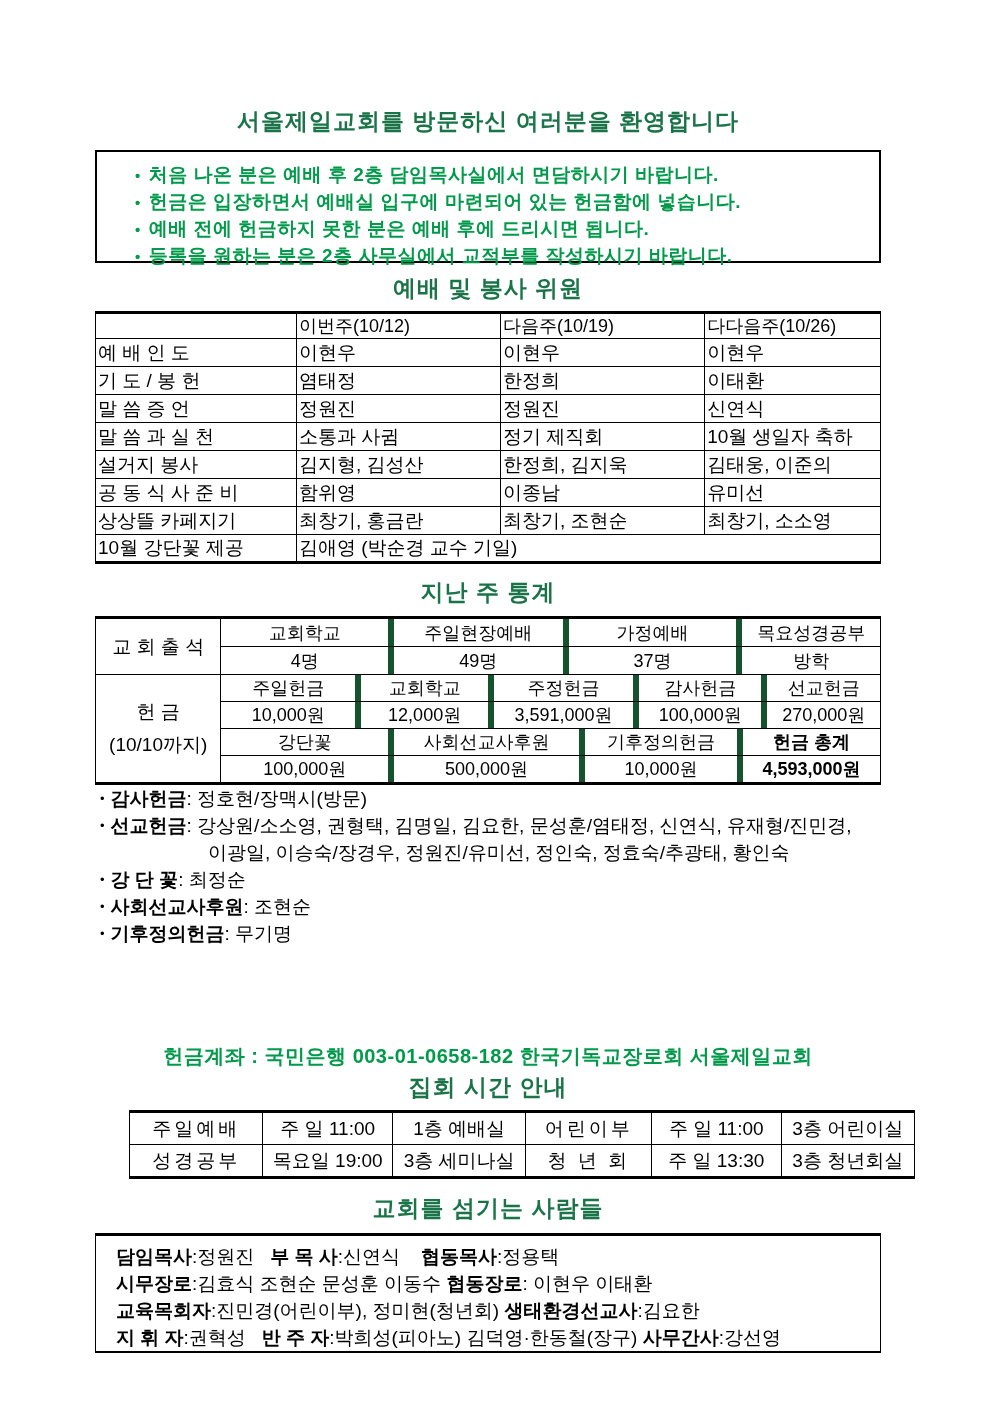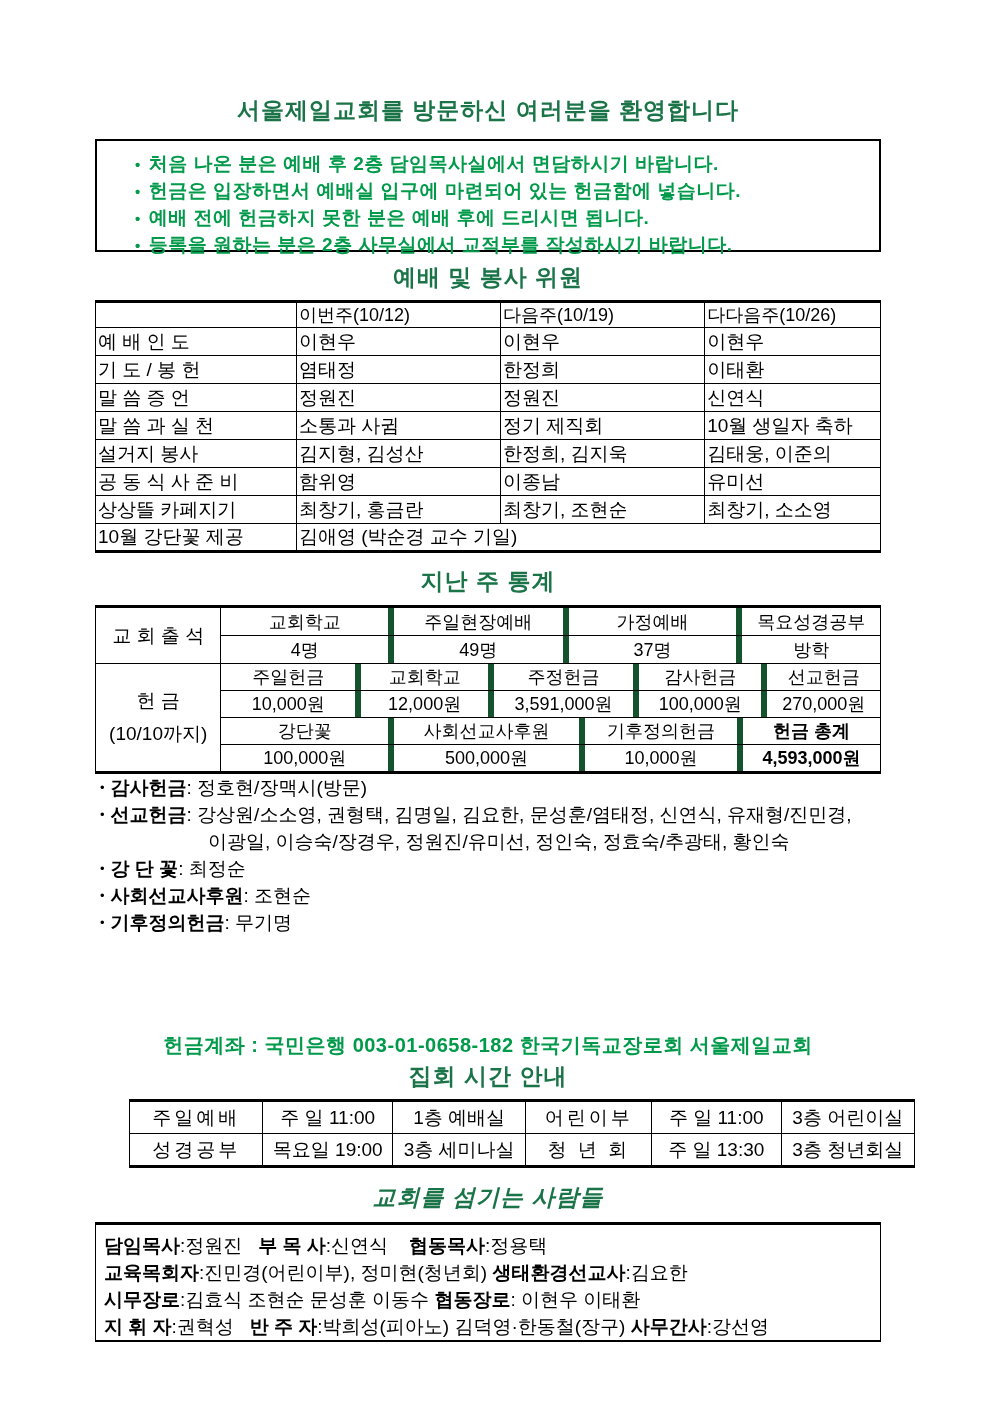--- a/index.html
+++ b/index.html
@@ -3,21 +3,21 @@
 <meta charset="utf-8">
 <style>
   * { margin:0; padding:0; box-sizing:border-box; }
   html,body { background:#ffffff; }
   body {
     width:992px; height:1403px;
     font-family:"Liberation Sans","DejaVu Sans",sans-serif;
     color:#000;
     position:relative;
   }
-  .page { position:absolute; left:95px; top:5px; width:786px; }
+  .page { position:absolute; left:95px; top:16px; width:786px; }
 
   .main-title {
     margin-top:90px; text-align:center;
     font-size:23px; font-weight:bold; color:#1a7448;
     letter-spacing:1px;
   }
 
   .notice-box {
     margin-top:13px; border:2px solid #000;
     padding:10px 10px 10px 38px; height:113px;
@@ -28,21 +28,21 @@
   }
   .notice-item .bullet { margin-right:8px; font-size:15px; }
 
   .section-title {
     text-align:center; font-size:23px; font-weight:bold;
     color:#1a7448; letter-spacing:1px;
   }
   .st-worship { margin-top:10px; }
   .st-stats   { margin-top:13px; }
   .st-meeting { margin-top:2px; }
-  .st-staff   { margin-top:14px;font-style:italic; }
+  .st-staff   { margin-top:14px; }
 
   table { border-collapse:collapse; width:786px; table-layout:fixed; }
   .worship-table { margin-top:7px; border:1px solid #000; border-top:3px solid #000; border-bottom:3px solid #000; }
   .worship-table td {
     border:1px solid #000; text-align:left; font-size:19px;
     height:28px; padding:0 2px; overflow:hidden; white-space:nowrap;
   }
   .worship-table tr.hdr td { height:25px; font-size:18px; }
 
   .stats-table {
@@ -82,21 +82,21 @@
 
   .meeting-table { margin-top:7px; border:1px solid #000; border-top:3px solid #000; border-bottom:3px solid #000;margin-left:34px; }
   .meeting-table td {
     border:1px solid #000; text-align:center; font-size:19px;
     height:33px; padding:0 2px; white-space:nowrap; overflow:hidden;
   }
   .meeting-table td.sp { letter-spacing:3px; }
 
   .staff-box {
     margin-top:9px; border:1px solid #000; border-top:3px solid #000; border-bottom:2px solid #000;
-    padding:7px 8px; height:120px;
+    padding:7px 20px; height:120px;
   }
   .staff-line { font-size:19px; line-height:27px; white-space:pre-wrap; }
 </style>
 </head>
 <body>
 
 <div class="page">
 
   <div class="main-title">서울제일교회를 방문하신 여러분을 환영합니다</div>
 
@@ -267,18 +267,18 @@
       <td>주 일 13:30</td>
       <td>3층 청년회실</td>
     </tr>
   </tbody>
     </table>
 
   <div class="section-title st-staff">교회를 섬기는 사람들</div>
 
   <div class="staff-box">
     <div class="staff-line"><span class="bold">담임목사</span><span>:정원진   </span><span class="bold">부 목 사</span><span>:신연식    </span><span class="bold">협동목사</span><span>:정용택</span></div>
+    <div class="staff-line"><span class="bold">시무장로</span><span>:김효식 조현순 문성훈 이동수 </span><span class="bold">협동장로</span><span>: 이현우 이태환</span></div>
     <div class="staff-line"><span class="bold">교육목회자</span><span>:진민경(어린이부), 정미현(청년회) </span><span class="bold">생태환경선교사</span><span>:김요한</span></div>
-    <div class="staff-line"><span class="bold">시무장로</span><span>:김효식 조현순 문성훈 이동수 </span><span class="bold">협동장로</span><span>: 이현우 이태환</span></div>
     <div class="staff-line"><span class="bold">지 휘 자</span><span>:권혁성   </span><span class="bold">반 주 자</span><span>:박희성(피아노) 김덕영·한동철(장구) </span><span class="bold">사무간사</span><span>:강선영</span></div>
   </div>
 
 </div>
 
 </body></html>

